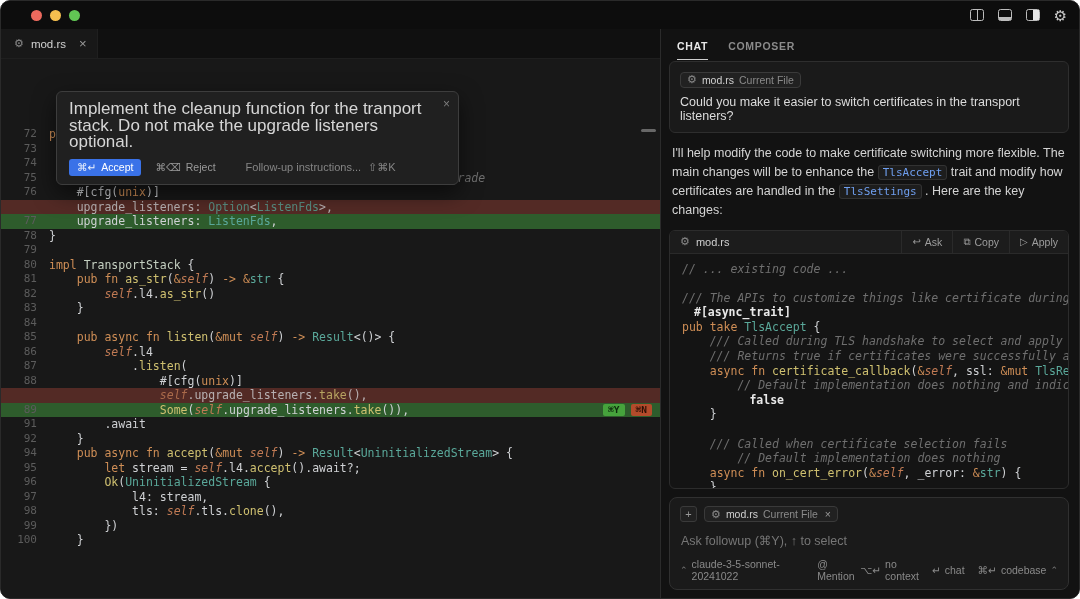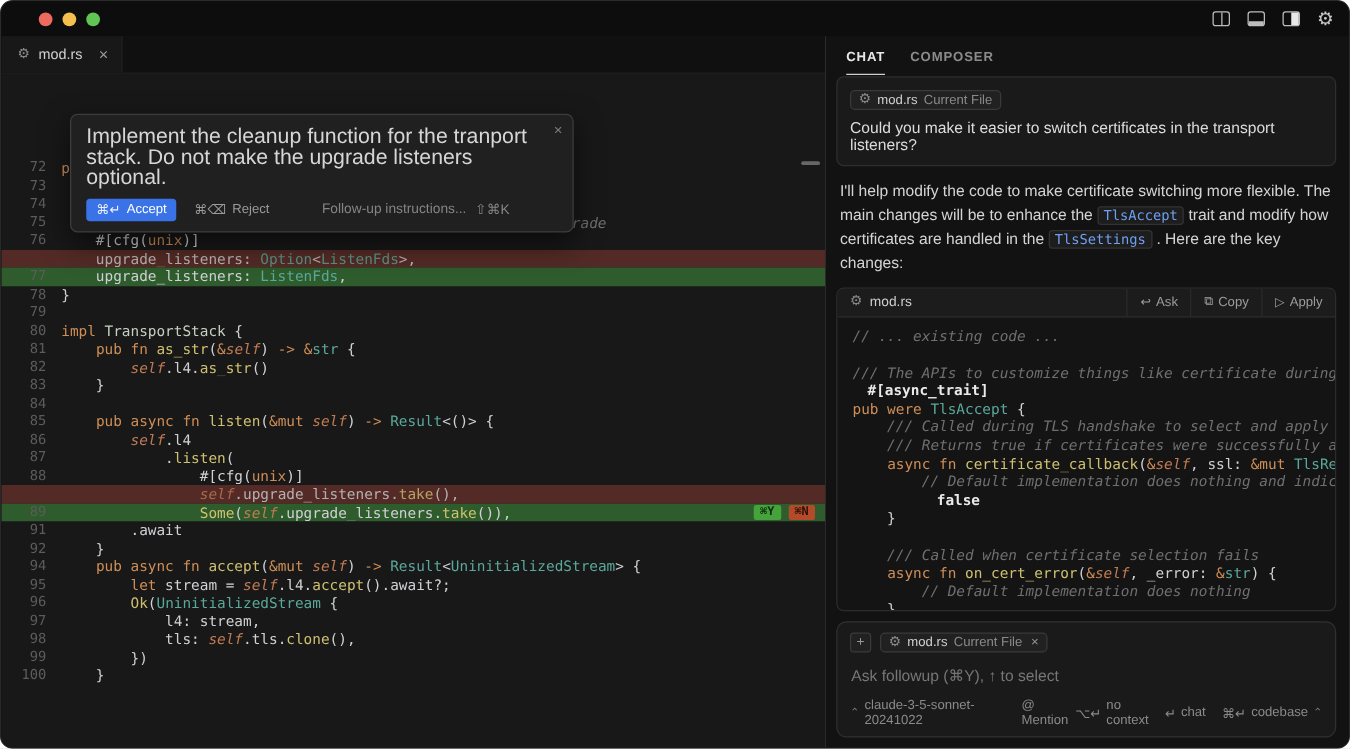--- a/index.html
+++ b/index.html
@@ -53,21 +53,21 @@
   .inline-prompt { position:absolute; left:55px; top:32px; width:403px; background:#202020;
                    border:1px solid #3d3d3d; border-radius:6px; padding:9px 12px 8px 12px;
                    box-shadow:0 8px 22px rgba(0,0,0,.55); font-family:"Liberation Sans", sans-serif; }
   .ip-close { position:absolute; top:5px; right:8px; color:#7d7d7d; font-size:12px; cursor:pointer; }
   .ip-text { color:#d6d6d6; font-size:17px; line-height:16.5px; padding-right:14px; }
   .ip-actions { display:flex; align-items:center; gap:14px; margin-top:8px; }
   .ip-accept { background:#3a72e8; border:none; color:#fff; font-size:10.5px; border-radius:3px;
                padding:2.5px 8px; display:flex; gap:5px; cursor:pointer; font-family:inherit; }
   .ip-accept .keys { opacity:.9; }
   .ip-reject { background:none; border:none; color:#9a9a9a; font-size:10.5px; display:flex; gap:5px; cursor:pointer; font-family:inherit; }
-  .ip-followup { color:#858585; font-size:11px; display:flex; gap:7px; margin-left:28px; }
+  .ip-followup { color:#858585; font-size:11px; display:flex; gap:7px; margin-left:16px; }
 
   
   .chat-col { flex:1; display:flex; flex-direction:column; background:#121212; padding:0 10px 0 8px; min-width:0; }
   .chat-tabs { height:32px; flex:none; display:flex; align-items:center; gap:20px; padding-left:8px; }
   .ctab { font-size:10.5px; font-weight:bold; letter-spacing:.7px; color:#8b8b8b; padding:9px 0 7px 0; cursor:pointer; }
   .ctab.active { color:#e8e8e8; border-bottom:1px solid #cfcfcf; }
 
   .card { background:#1a1a1a; border:1px solid #2e2e2e; border-radius:6px; }
   .user-card { padding:7px 10px 9px 10px; flex:none; }
   .chip { display:inline-flex; align-items:center; gap:5px; background:#212121; border:1px solid #3a3a3a;
@@ -324,21 +324,21 @@
             <div class="crow">
               <span class="ctext"></span>
             </div>
             <div class="crow">
               <span class="ctext"><span class="tk-cm">/// The APIs to customize things like certificate during TLS ser</span></span>
             </div>
             <div class="crow">
               <span class="ctext"><span class="tk-bd">#[async_trait]</span></span>
             </div>
             <div class="crow">
-              <span class="ctext"><span class="tk-kw">pub were </span><span class="tk-ty">TlsAccept</span><span class="tk-pl"> {</span></span>
+              <span class="ctext"><span class="tk-kw">pub take </span><span class="tk-ty">TlsAccept</span><span class="tk-pl"> {</span></span>
             </div>
             <div class="crow">
               <span class="ctext"><span class="tk-cm">    /// Called during TLS handshake to select and apply certific</span></span>
             </div>
             <div class="crow">
               <span class="ctext"><span class="tk-cm">    /// Returns true if certificates were successfully applied</span></span>
             </div>
             <div class="crow">
               <span class="ctext"><span class="tk-pl">    </span><span class="tk-kw">async fn </span><span class="tk-fn">certificate_callback</span><span class="tk-pl">(</span><span class="tk-kw">&amp;</span><span class="tk-sf">self</span><span class="tk-pl">, ssl: </span><span class="tk-kw">&amp;mut </span><span class="tk-ty">TlsRef</span></span>
             </div>
@@ -351,24 +351,24 @@
             <div class="crow">
               <span class="ctext"><span class="tk-pl">    }</span></span>
             </div>
             <div class="crow">
               <span class="ctext"></span>
             </div>
             <div class="crow">
               <span class="ctext"><span class="tk-cm">    /// Called when certificate selection fails</span></span>
             </div>
             <div class="crow">
+              <span class="ctext"><span class="tk-cm">        // Default implementation does nothing</span></span>
+            </div>
+            <div class="crow">
               <span class="ctext"><span class="tk-pl">    </span><span class="tk-kw">async fn </span><span class="tk-fn">on_cert_error</span><span class="tk-pl">(</span><span class="tk-kw">&amp;</span><span class="tk-sf">self</span><span class="tk-pl">, _error: </span><span class="tk-kw">&amp;</span><span class="tk-ty">str</span><span class="tk-pl">) {</span></span>
-            </div>
-            <div class="crow">
-              <span class="ctext"><span class="tk-cm">        // Default implementation does nothing</span></span>
             </div>
             <div class="crow">
               <span class="ctext"><span class="tk-pl">    }</span></span>
             </div>
           </div>
       </div>
 
       <div class="input-card">
         <div class="ic-chips">
           <button class="plus-btn">+</button>

